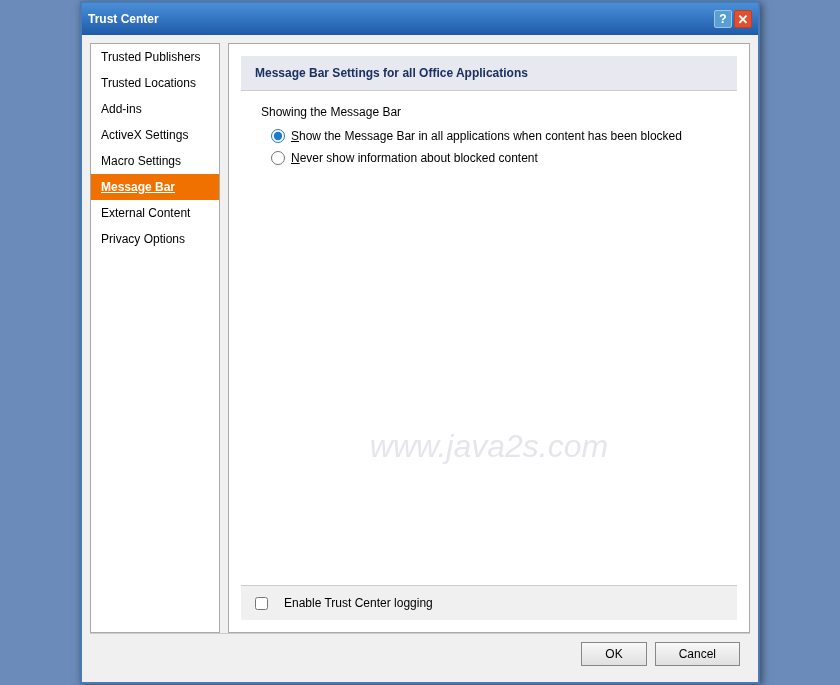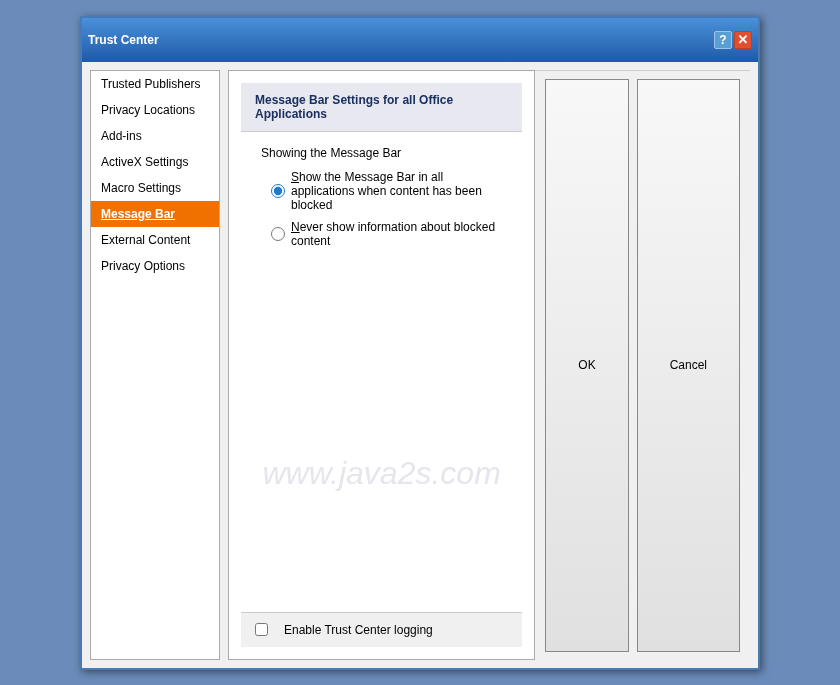--- a/index.html
+++ b/index.html
@@ -21,21 +21,21 @@
       border: 2px solid #4a7ab5;
       box-shadow: 2px 2px 8px rgba(0,0,0,0.5);
     }
 
     .title-bar {
       background: linear-gradient(to bottom, #4a90d9, #1e5aa8);
       padding: 12px 6px;
       display: flex;
       align-items: center;
       justify-content: space-between;
-      height: 44px;
+      height: 32px;
     }
 
     .title-bar-text {
       color: white;
       font-size: 12px;
       font-weight: bold;
       user-select: none;
     }
 
     .title-bar-buttons {
@@ -72,20 +72,21 @@
       background: #e05030;
       border: 1px solid #c04020;
       border-radius: 2px;
       color: white;
       font-size: 13px;
       font-weight: bold;
     }
 
     .window-body {
       display: flex;
+      flex-direction: column;
       background: #f0f0f0;
       padding: 8px;
     }
 
     .main-content {
       display: flex;
       gap: 8px;
       height: 590px;
     }
 
@@ -219,21 +220,21 @@
     .bottom-bar {
       padding: 8px 10px;
       display: flex;
       justify-content: flex-end;
       gap: 8px;
       background: #f0f0f0;
       border-top: 1px solid #ccc;
     }
 
     .btn {
-      padding: 4px 32px;
+      padding: 4px 23px;
       font-size: 12px;
       border: 1px solid #888;
       background: linear-gradient(to bottom, #f8f8f8, #e0e0e0);
       cursor: pointer;
       min-width: 65px;
       color: #000;
     }
   </style>
 </head>
 <body>
@@ -247,21 +248,21 @@
       <button class="title-btn close">✕</button>
     </div>
   </div>
 
   <div class="window-body">
     <div class="main-content">
 
       <div class="sidebar">
 
       <div class="sidebar-item">Trusted Publishers</div>
-          <div class="sidebar-item">Privacy Locations</div>
+          <div class="sidebar-item">Trusted Locations</div>
           <div class="sidebar-item">Add-ins</div>
           <div class="sidebar-item">ActiveX Settings</div>
           <div class="sidebar-item">Macro Settings</div>
           <div class="sidebar-item active">Message Bar</div>
           <div class="sidebar-item">External Content</div>
           <div class="sidebar-item">Privacy Options</div>
         </div>
 
       <div class="content-panel">
         <div class="content-header">Message Bar Settings for all Office Applications</div>

